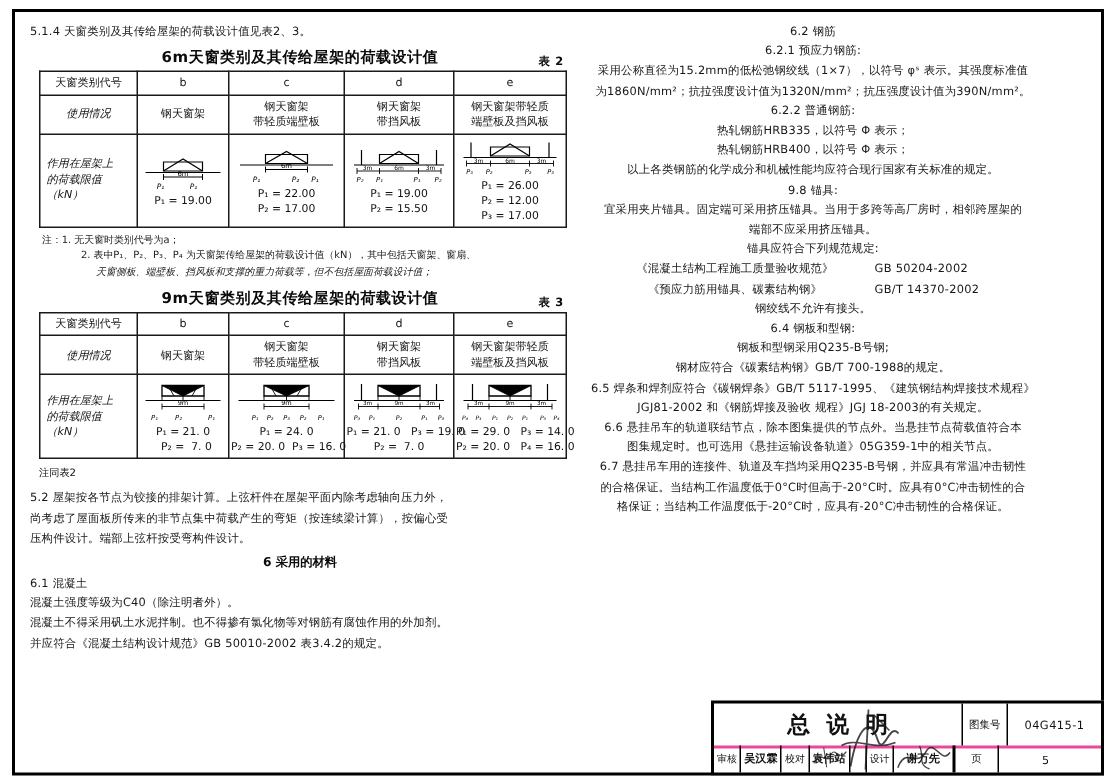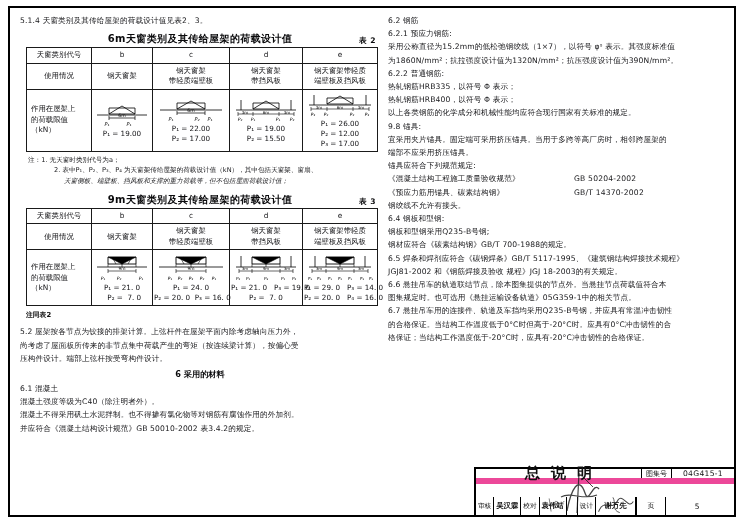--- a/index.html
+++ b/index.html
@@ -30,21 +30,21 @@
     position: absolute;
     left: 0; top: 0; right: 0; bottom: 0;
     box-sizing: border-box;
   }
   .col {
     position: absolute;
     top: 14px;
     box-sizing: border-box;
   }
   #left-col { left: 20px; width: 360px; }
-  #right-col { left: 388px; width: 340px; }
+  #right-col { left: 372px; width: 340px; text-align: center; }
 
   .p {
     font-size: 7.6px;
     line-height: 13.2px;
     letter-spacing: 0.15px;
     margin: 0 0 0 0;
     color: #17171a;
     white-space: nowrap;
   }
   .h-sec {
@@ -84,54 +84,54 @@
     font-size: 7.4px;
     line-height: 10.5px;
     padding: 2px 1px;
     color: #131316;
   }
   td.lab { width: 62px; }
   td.cB { width: 58px; }
   td.cC { width: 74px; }
   td.cD { width: 70px; }
   td.cE { width: 72px; }
-  .rowlab { font-size: 7.4px; line-height: 11px; }
+  .rowlab { font-size: 7.4px; line-height: 11px; font-style: italic; }
   .vals { font-size: 7.2px; line-height: 10px; white-space: pre; }
   .diagwrap { display:block; margin: 0 auto 1px auto; }
   .note {
     font-size: 6.6px;
     line-height: 10.4px;
     margin: 3px 0 0 8px;
     color: #1b1b1e;
   }
   .note-ind { margin-left: 26px; display:block; }
   .note-ind2 { margin-left: 36px; display:block;font-style:italic; }
-  .sub-note { font-size: 6.8px; margin: 4px 0 0 6px; font-weight: bold; }
+  .sub-note { font-size: 6.8px; margin: 4px 0 0 6px; }
 
   .std-line { display:flex; }
-  .std-name { flex: 0 0 186px; }
+  .std-name { flex: 0 0 186px; margin-left: 25px; }
   .std-code { letter-spacing: 0.2px; }
 
   
   #titleblock {
     position: absolute;
     right: 8px;
     bottom: 5px;
     width: 262px;
     height: 50px;
     border: 2px solid #000;
     box-sizing: border-box;
     background: #fff;
   }
   #tb-top {
     position: absolute;
-    left: 0; top: 0; right: 0; height: 15px;
+    left: 0; top: 0; right: 0; height: 30px;
     display: flex;
     box-sizing: border-box;
-    border-bottom: 6px solid #ec4899;
+    border-bottom: 2px solid #ec4899;
   }
   #tb-title {
     flex: 1 1 auto;
     display: flex;
     align-items: center;
     justify-content: center;
     font-size: 15px;
     font-weight: bold;
     letter-spacing: 11px;
     text-indent: 11px;

